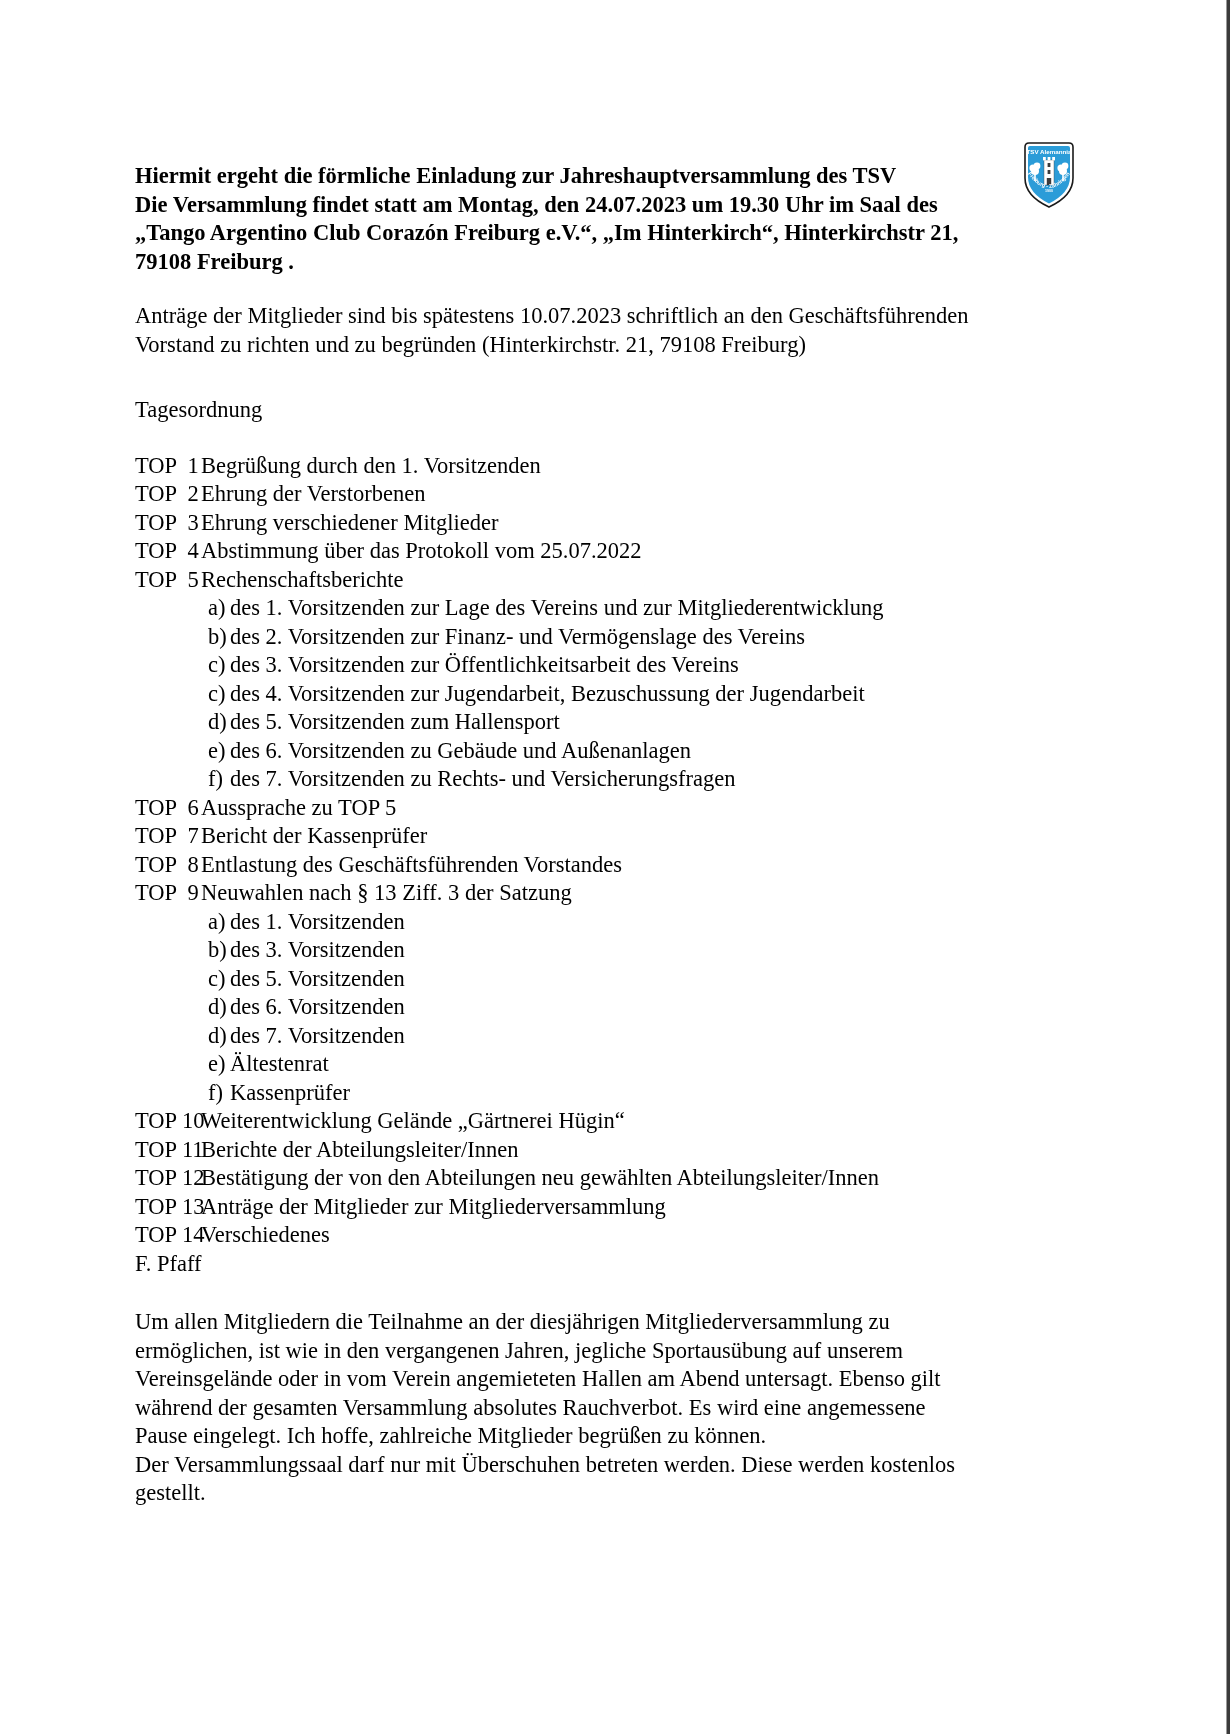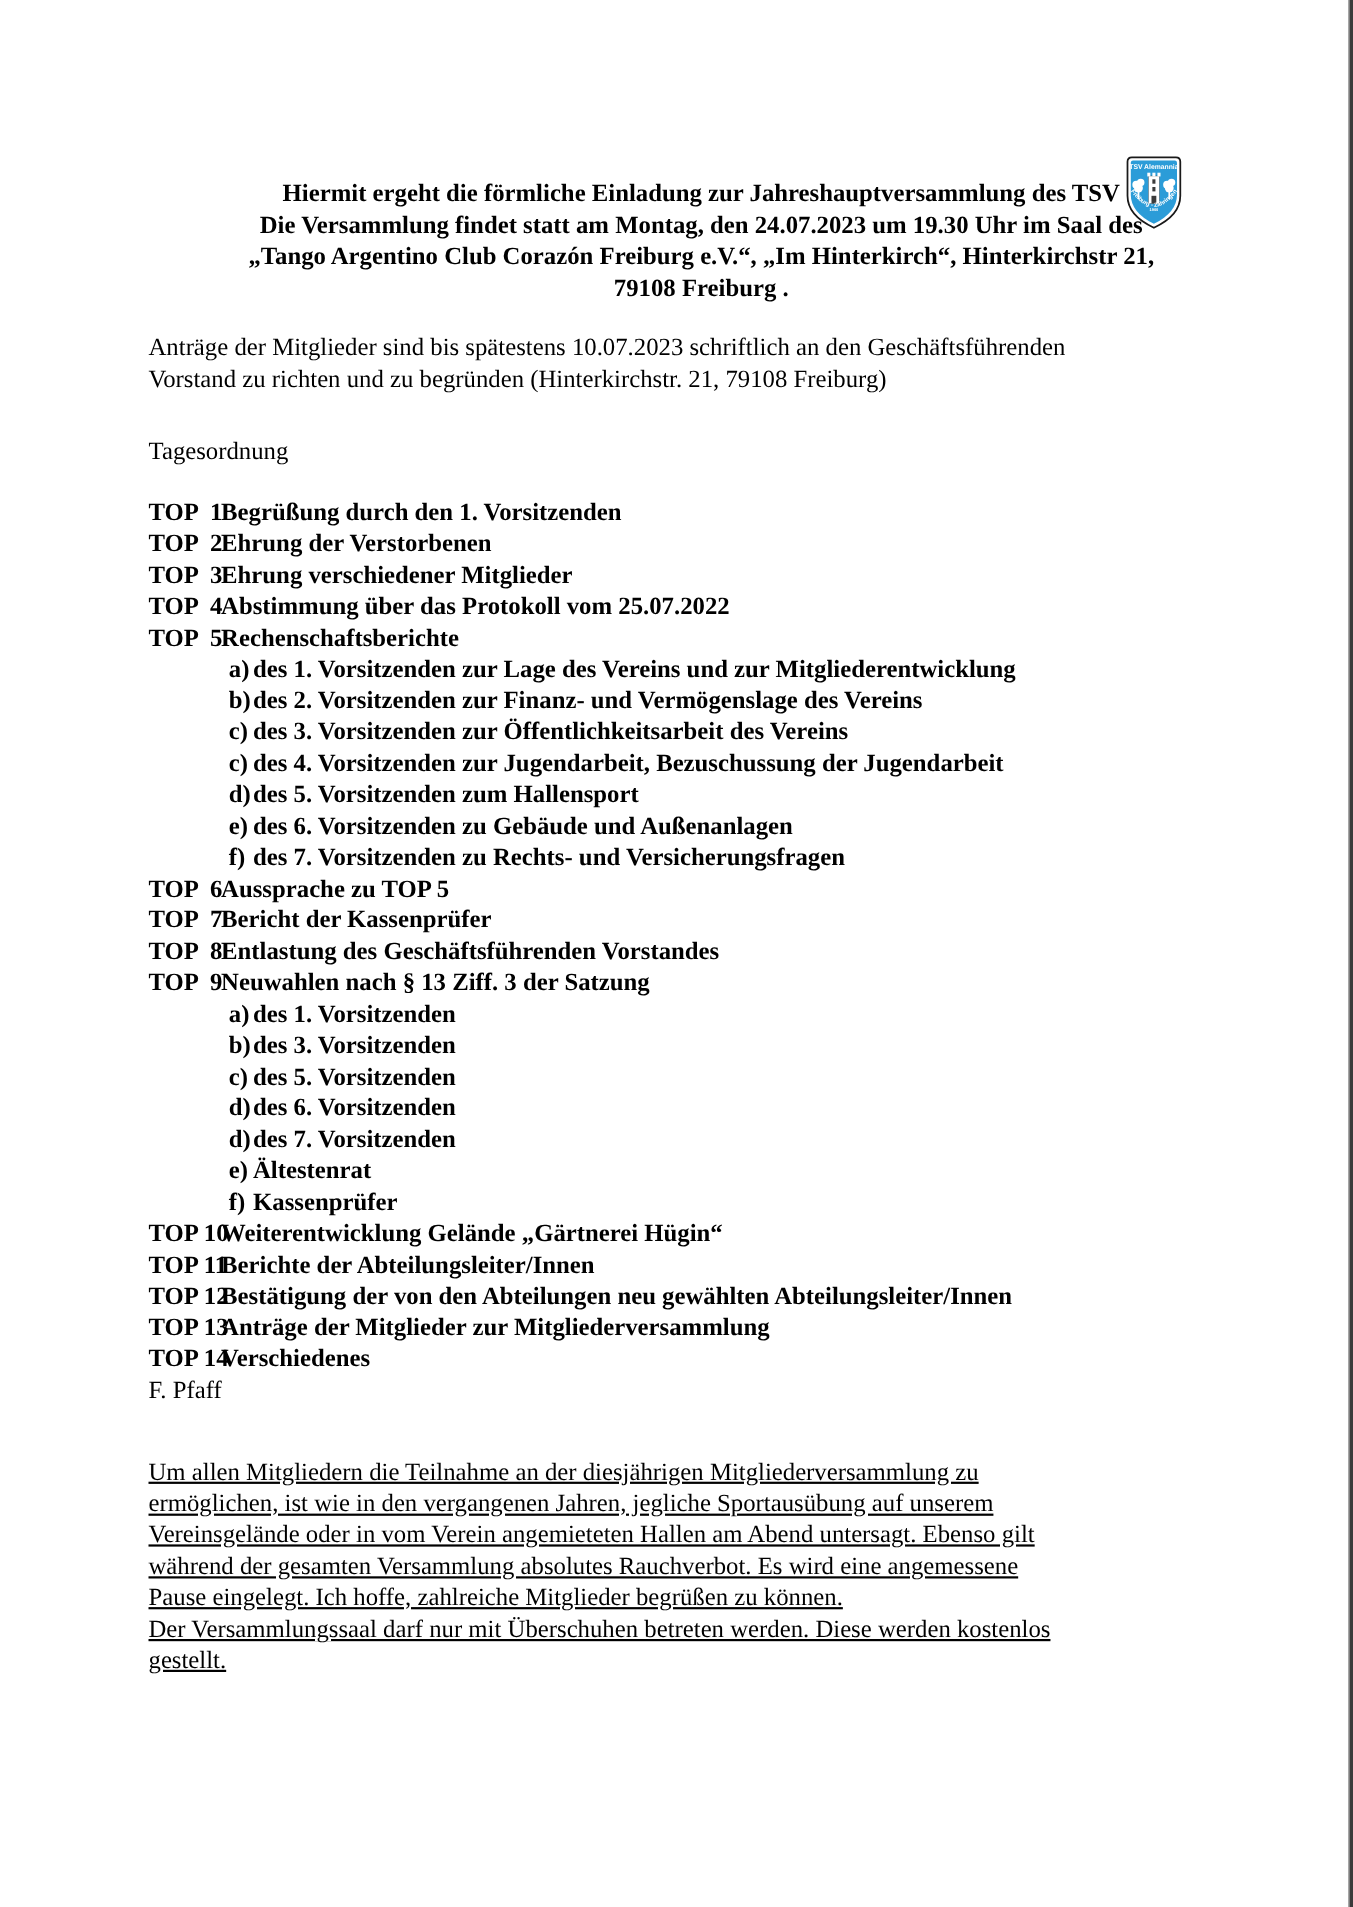--- a/index.html
+++ b/index.html
@@ -11,40 +11,40 @@
     background:#ffffff;
     color:#000000;
     font-family:"Liberation Serif","DejaVu Serif",serif;
     overflow:hidden;
   }
   .content {
     padding:162px 90px 0 135px;
     font-size:22.5px;
     line-height:28.5px;
   }
-  .intro { font-weight:bold;text-align:center; }
+  .intro { font-weight:bold; }
   .antraege { margin-top:26px; }
   .agenda-heading { margin-top:37px; }
-  .agenda { margin-top:27px;font-weight:bold; }
+  .agenda { margin-top:27px; }
   .agenda-row { display:flex; }
   .top-label {
     display:inline-block;
     width:66px;
     flex:none;
     white-space:pre;
   }
   .agenda-row.sub { padding-left:73px; }
   .sub-letter {
     display:inline-block;
     width:22px;
     flex:none;
   }
   .agenda-row:not(.sub) .sub-letter { display:none; }
   .signature { }
-  .closing { margin-top:46px;text-decoration:underline; }
+  .closing { margin-top:30px; }
   .edge-strip {
     position:absolute;
     top:0; right:0;
     width:4px; height:100%;
     background:#3b3b3b;
     border-left:1px solid #9a9a9a;
   }
   .logo {
     position:absolute;
     top:140px; left:1020px;

